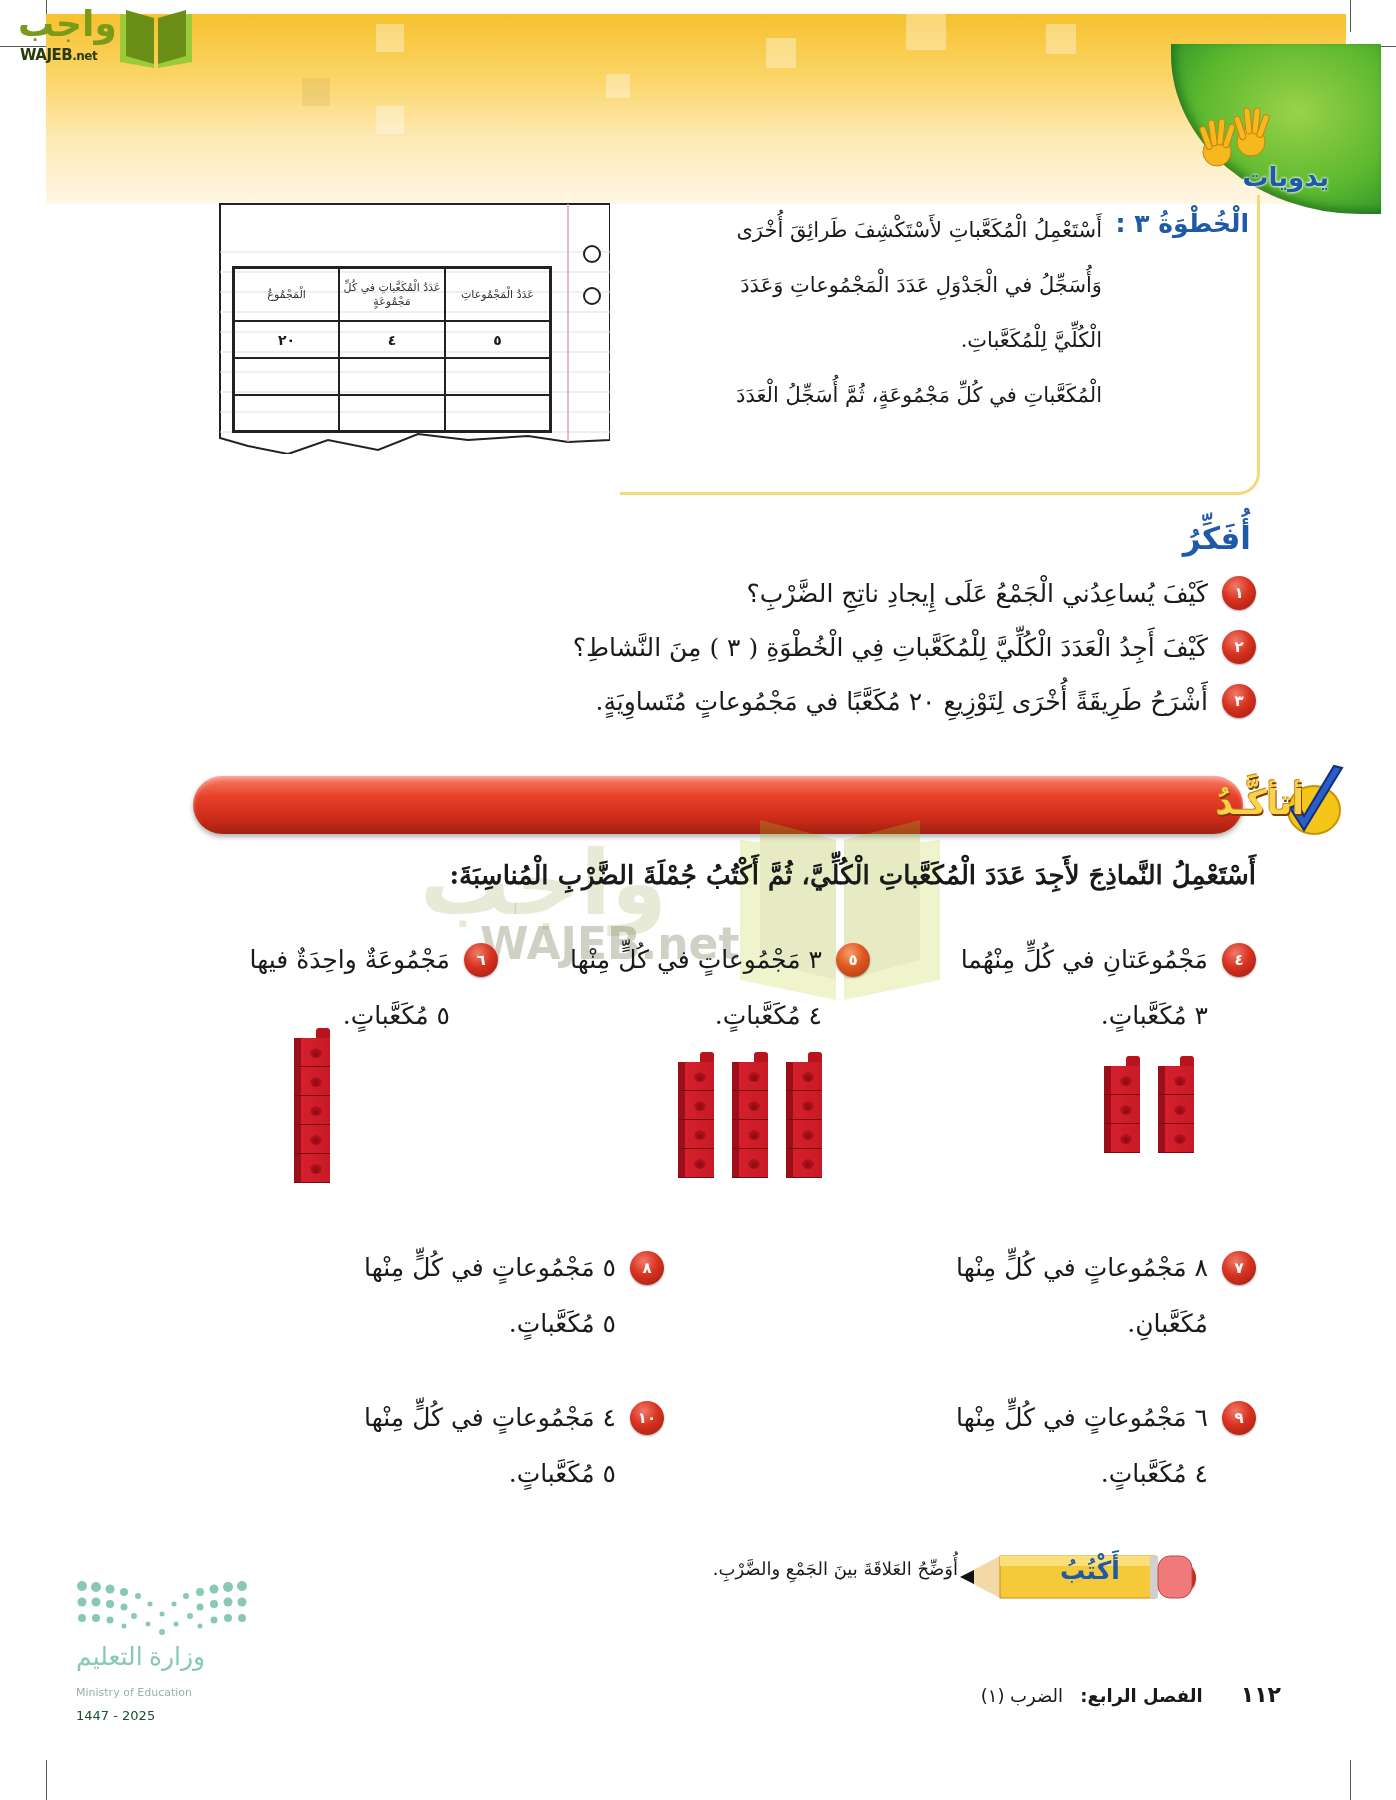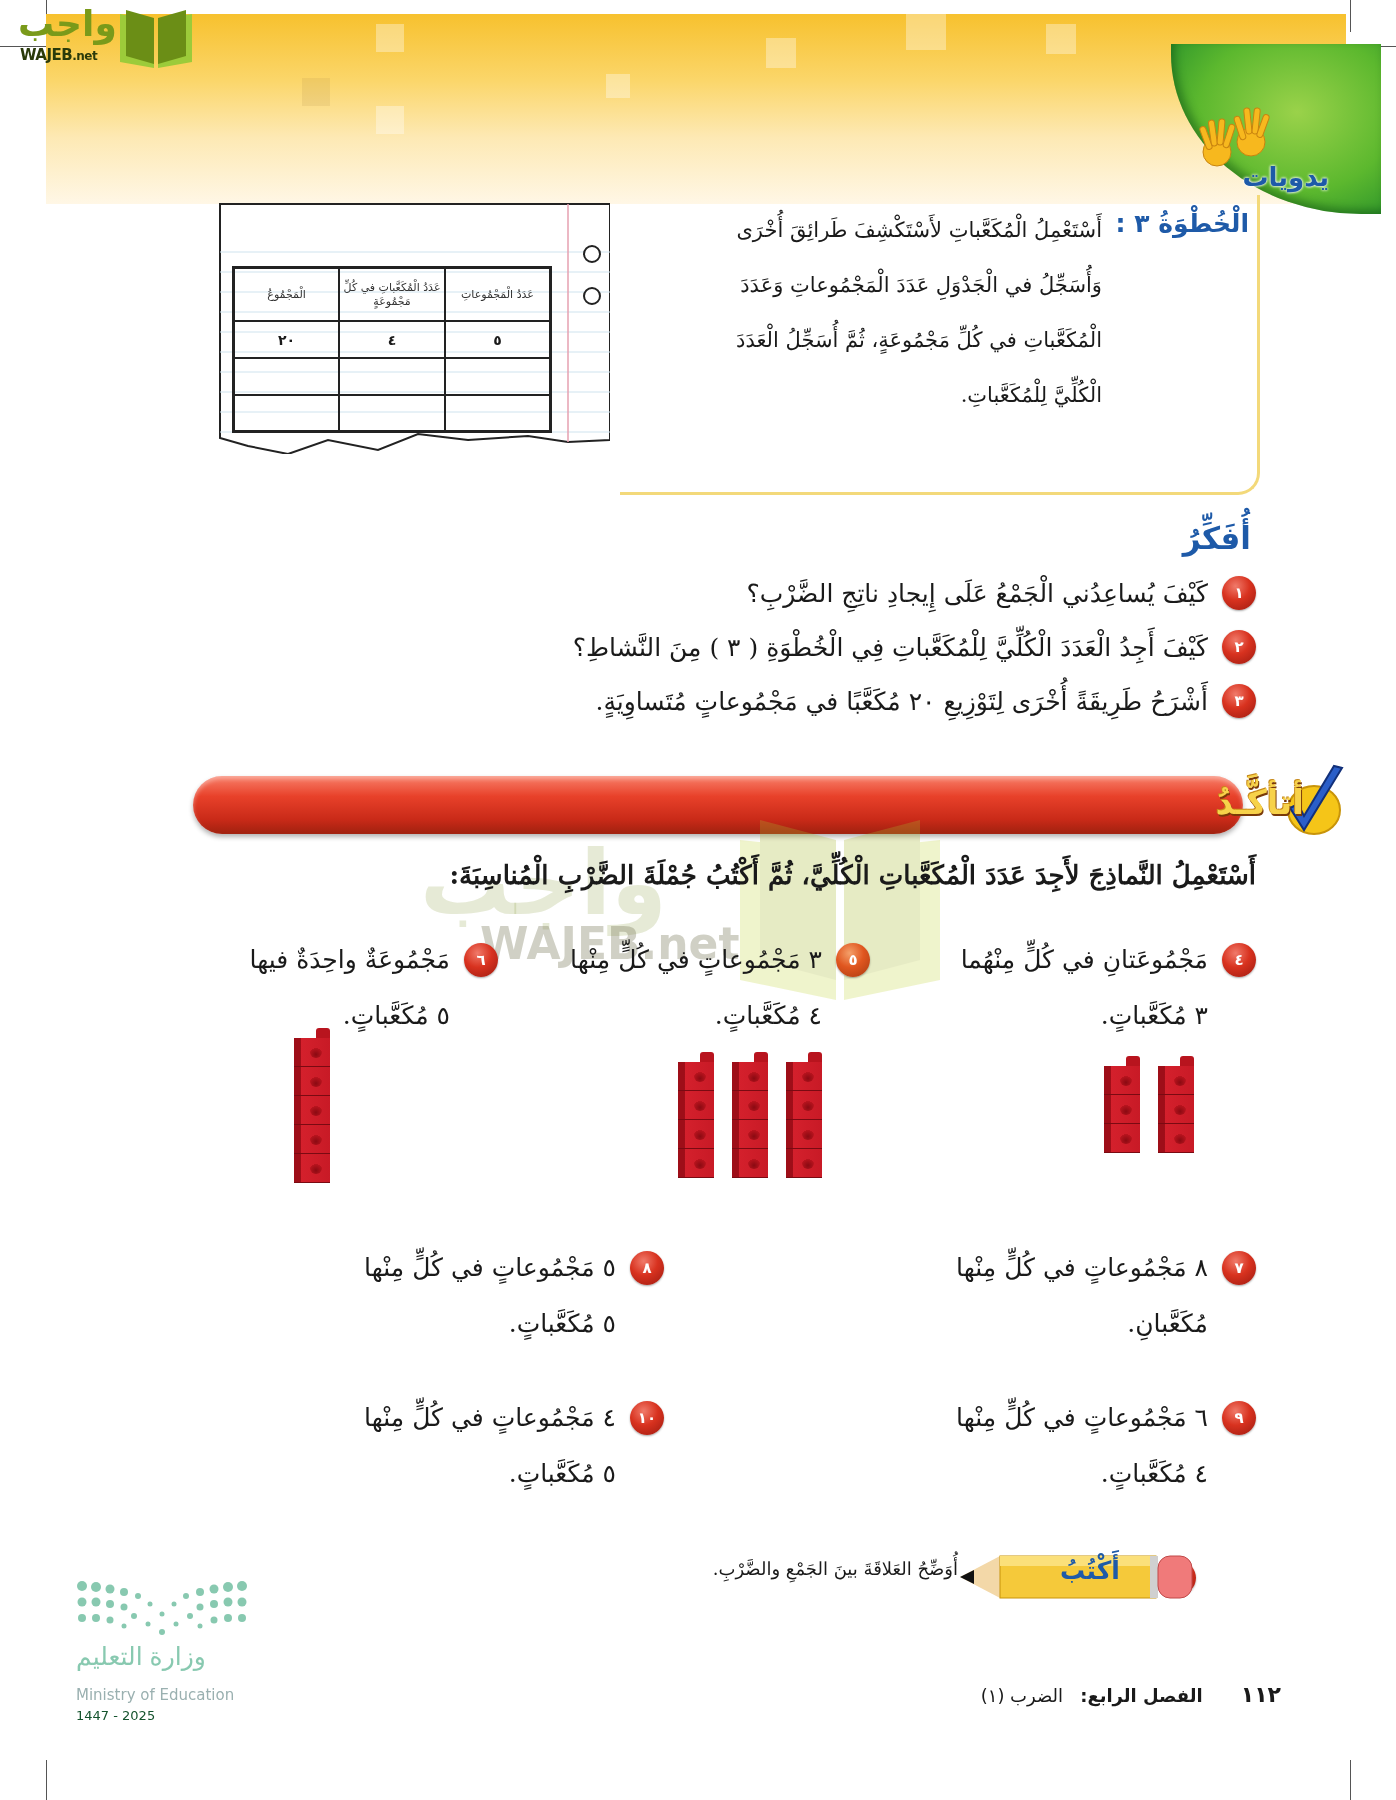--- a/index.html
+++ b/index.html
@@ -113,22 +113,22 @@
 
     
     .pencil { position: absolute; left: 960px; top: 1552px; width: 236px; height: 50px; }
     .pencil-label { position: absolute; left: 1060px; top: 1556px; font-family: "DejaVu Sans", sans-serif; font-weight: bold; font-size: 25px; color: #1e5aa8; }
     .write-text { position: absolute; right: 438px; top: 1558px; font-size: 18px; white-space: nowrap; }
     .write-badge { position: absolute; left: 1162px; top: 1561px; }
 
     
     .ministry { position: absolute; left: 76px; top: 1580px; width: 180px; height: 150px; }
     .ministry .dots { position: absolute; left: 0; top: 0; width: 172px; height: 56px; }
-    .ministry .ar { position: absolute; left: 0; top: 62px; font-family: Liberation Sans, sans-serif; font-size: 25px; color: #88c9b0; }
-    .ministry .en { position: absolute; left: 0; top: 106px; font-family: "DejaVu Sans", sans-serif; font-size: 15px; color: #9ab0b0; }
+    .ministry .ar { position: absolute; left: 0; top: 62px; font-family: Liberation Serif, serif; font-size: 25px; color: #88c9b0; }
+    .ministry .en { position: absolute; left: 0; top: 106px; font-family: "DejaVu Sans", sans-serif; font-size: 11px; color: #9ab0b0; }
     .ministry .yr { position: absolute; left: 0; top: 128px; font-family: "DejaVu Sans", sans-serif; font-size: 13px; color: #14532d; }
 
     
     .footer { position: absolute; right: 115px; top: 1682px; display: flex; flex-direction: row; align-items: baseline; gap: 38px; font-family: "DejaVu Sans", sans-serif; }
     .footer .page-num { font-weight: bold; font-size: 22px; }
     .footer .chapter { font-weight: bold; font-size: 18px; margin-top: 37px; }
     .footer .lesson { font-size: 18px; margin-right: 12px; }
   </style>
 </head>
 <body>
@@ -222,22 +222,22 @@
     </tr>
   </tbody>
     </table>
 </div>
 
 <div class="step-wrap">
   <span class="step-label">الْخُطْوَةُ ٣ :</span>
   <div class="step-text">
     <div>أَسْتَعْمِلُ الْمُكَعَّباتِ لأَسْتَكْشِفَ طَرائِقَ أُخْرَى</div>
     <div>وَأُسَجِّلُ في الْجَدْوَلِ عَدَدَ الْمَجْمُوعاتِ وَعَدَدَ</div>
+    <div>الْكُلِّيَّ لِلْمُكَعَّباتِ.</div>
     <div>الْمُكَعَّباتِ في كُلِّ مَجْمُوعَةٍ، ثُمَّ أُسَجِّلُ الْعَدَدَ</div>
-    <div>الْكُلِّيَّ لِلْمُكَعَّباتِ.</div>
   </div>
 </div>
 
 <div class="think-title">أُفَكِّرُ</div>
 <div class="q-row" style="top:576px;">
   <span class="badge">١</span>
   <span class="q-text">كَيْفَ يُساعِدُني الْجَمْعُ عَلَى إِيجادِ ناتِجِ الضَّرْبِ؟</span>
 </div>
 <div class="q-row" style="top:630px;">
   <span class="badge">٢</span>

